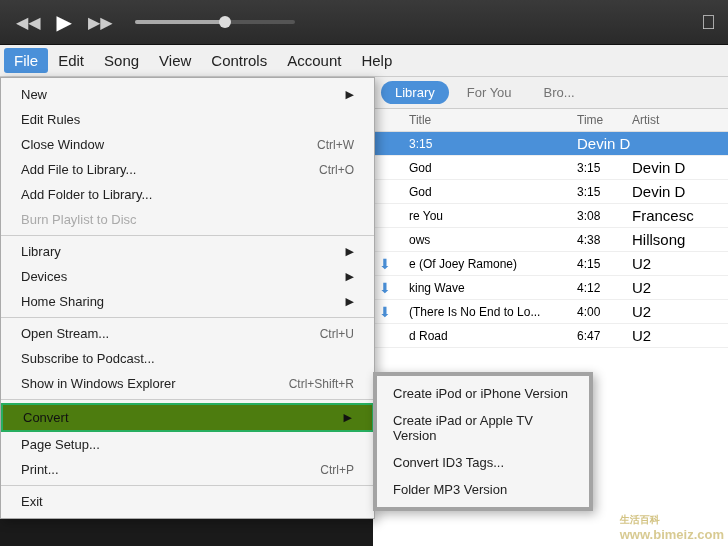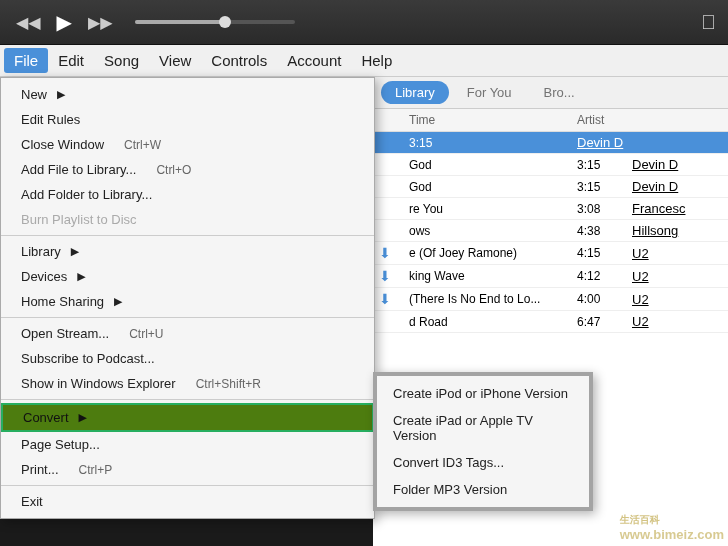--- a/index.html
+++ b/index.html
@@ -109,20 +109,21 @@
       box-shadow: 3px 3px 10px rgba(0,0,0,0.3);
       z-index: 100;
       padding: 4px 0;
     }
     .dropdown-item {
       padding: 5px 20px 5px 20px;
       font-size: 13px;
       color: #222;
       cursor: pointer;
       display: flex;
+      justify-content: space-between;
       align-items: center;
       white-space: nowrap;
     }
     .dropdown-item.highlighted {
       background: #4d7c0f;
       color: #111;
       font-weight: normal;
       border: 2px solid #27ae60;
     }
     .dropdown-item.disabled {
@@ -221,22 +222,21 @@
     }
     .song-title {
       overflow: hidden;
       text-overflow: ellipsis;
       white-space: nowrap;
     }
     .song-artist {
       overflow: hidden;
       text-overflow: ellipsis;
       white-space: nowrap;
-      font-size: 13px;
-      text-decoration: underline;
+      font-size: 15px;
     }
     .dots {
       font-size: 14px;
       margin-left: 4px;
     }
 
     
     .watermark {
       position: absolute;
       bottom: 4px;
@@ -353,20 +353,21 @@
   </div>
 
   <div class="right-panel">
     <div class="right-panel-tabs">
       <button class="tab-btn active">Library</button>
       <button class="tab-btn inactive">For You</button>
       <button class="tab-btn inactive">Bro...</button>
     </div>
     <div class="song-table-header">
       <span></span>
+      <span>Title</span>
       <span>Time</span>
       <span>Artist</span>
     </div>
 
     <div id="song-list">
         <div class="song-row selected">
           <span></span>
           <span>3:15</span>
           <span class="song-artist">Devin D</span>
         </div>

